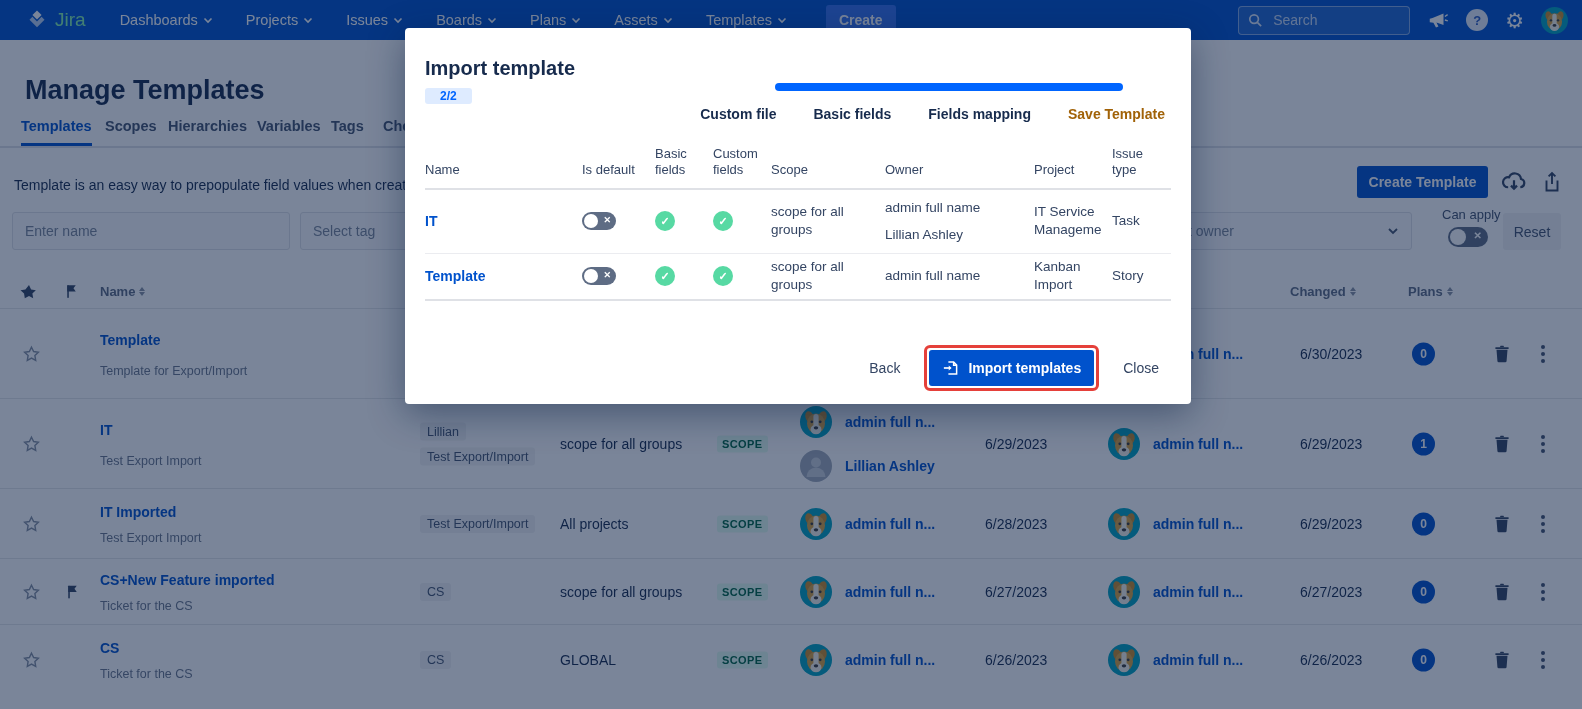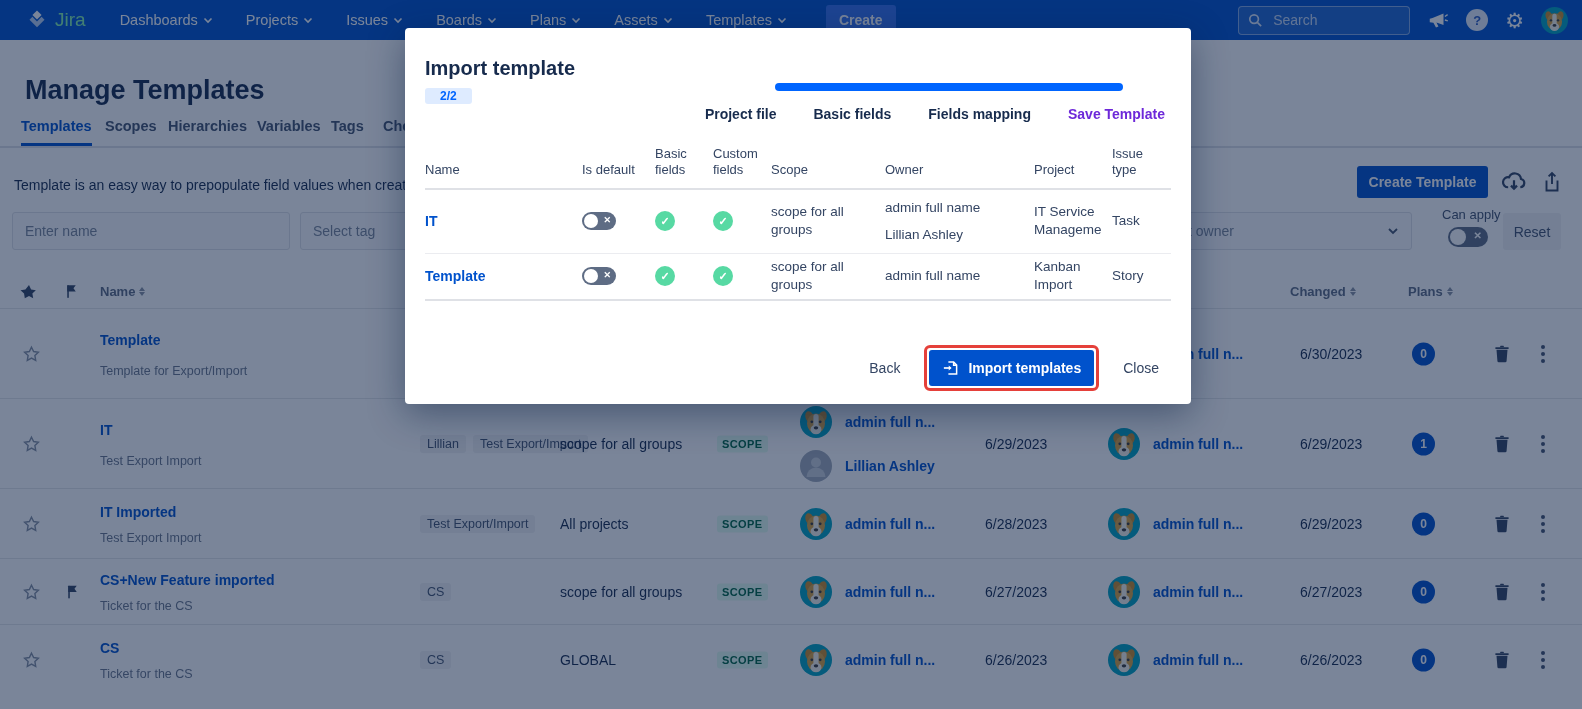--- a/index.html
+++ b/index.html
@@ -51,42 +51,42 @@
   .thead-label{font-size:13px;font-weight:600;color:#5E6C84;display:inline-flex;align-items:center;gap:4px;}
   .sort{display:inline-flex;flex-direction:column;gap:1px;}
   .sort i{width:0;height:0;border-left:3.5px solid transparent;border-right:3.5px solid transparent;display:block;}
   .sort .up{border-bottom:4px solid #8993A4;}
   .sort .dn{border-top:4px solid #8993A4;}
 
   .trows{position:absolute;left:0;top:308px;width:100%;}
   .trow{position:relative;border-top:1px solid #E4E6EA;}
   .rowname{font-size:14px;font-weight:600;color:#0052CC;text-decoration:none;cursor:pointer;}
   .rowdesc{font-size:12.5px;color:#6B778C;margin-top:15px;}
-  .chipcol{display:flex;flex-direction:row;align-items:flex-start;gap:7px;}
+  .chipcol{display:flex;flex-direction:column;align-items:flex-start;gap:7px;}
   .chip{background:#F1F2F4;color:#44546F;font-size:12.5px;padding:2px 7px;border-radius:3px;white-space:nowrap;}
   .scopetxt{font-size:14px;color:#172B4D;width:150px;}
   .scopebadge{background:#E3FCEF;color:#006644;font-size:11px;font-weight:700;letter-spacing:.4px;padding:2.5px 5px;border-radius:3px;}
   .ownerline{display:flex;align-items:center;gap:13px;}
   .ownercol{display:flex;flex-direction:column;gap:12px;}
   .userlink{font-size:14px;font-weight:600;color:#0052CC;text-decoration:none;cursor:pointer;white-space:nowrap;}
   .datetxt{font-size:14px;color:#172B4D;}
   .usages{width:23px;height:23px;border-radius:50%;background:#0052CC;color:#fff;font-size:12px;font-weight:700;display:flex;align-items:center;justify-content:center;cursor:pointer;}
   .iconbtn{cursor:pointer;display:inline-flex;}
   .kebab{display:inline-flex;flex-direction:column;gap:3px;cursor:pointer;padding:4px;}
   .kebab i{width:4px;height:4px;border-radius:50%;background:#44546F;display:block;}
 
   
   .dim{position:absolute;left:0;top:0;width:100%;height:100%;background:rgba(9,30,66,.54);z-index:40;}
   .modal{position:absolute;left:405px;top:28px;width:786px;height:376px;background:#fff;border-radius:4px;box-shadow:0 10px 36px rgba(9,30,66,.45);z-index:50;}
   .modal-title{position:absolute;left:20px;top:29px;font-size:20px;font-weight:600;color:#172B4D;}
   .step-badge{position:absolute;left:20px;top:60px;background:#DEEBFF;color:#0065FF;font-size:12px;font-weight:700;padding:1px 15px;border-radius:3px;}
   .progress{position:absolute;left:370px;top:55px;width:348px;height:8px;background:#0065FF;border-radius:4px;}
   .steps{position:absolute;right:26px;top:78px;display:flex;gap:37px;}
   .step{font-size:14px;font-weight:600;color:#172B4D;cursor:pointer;white-space:nowrap;}
-  .step.active{color:#6d28d9;}
+  .step.active{color:#a16207;}
 
   .mtable{position:absolute;left:20px;top:118px;width:746px;}
   .mgrid{display:grid;grid-template-columns:157px 73px 58px 58px 114px 149px 78px 59px;align-items:center;}
   .mhead{border-bottom:2px solid #DFE1E6;padding-bottom:9px;}
   .mhead .mh{font-size:13px;color:#344563;line-height:1.25;padding-right:10px;align-self:end;}
   .mrow1{min-height:64px;border-bottom:1px solid #EBECF0;}
   .mrow2{min-height:47px;border-bottom:2px solid #DFE1E6;}
   .mname{font-size:14px;font-weight:600;color:#0052CC;text-decoration:none;cursor:pointer;}
   .mtxt{font-size:13.5px;color:#344563;line-height:1.3;padding-right:10px;}
   .mowner{display:flex;flex-direction:column;gap:9px;}
@@ -567,21 +567,21 @@
 
   
   <div class="dim"></div>
 
   
   <div class="modal">
     <div class="modal-title">Import template</div>
     <span class="step-badge">2/2</span>
     <div class="progress"></div>
     <div class="steps">
-      <span class="step">Project file</span>
+      <span class="step">Custom file</span>
       <span class="step">Basic fields</span>
       <span class="step">Fields mapping</span>
       <span class="step active">Save Template</span>
     </div>
 
     <div class="mtable">
       <div class="mgrid mhead">
         <span class="mh">Name</span>
         <span class="mh">Is default</span>
         <span class="mh">Basic fields</span>

